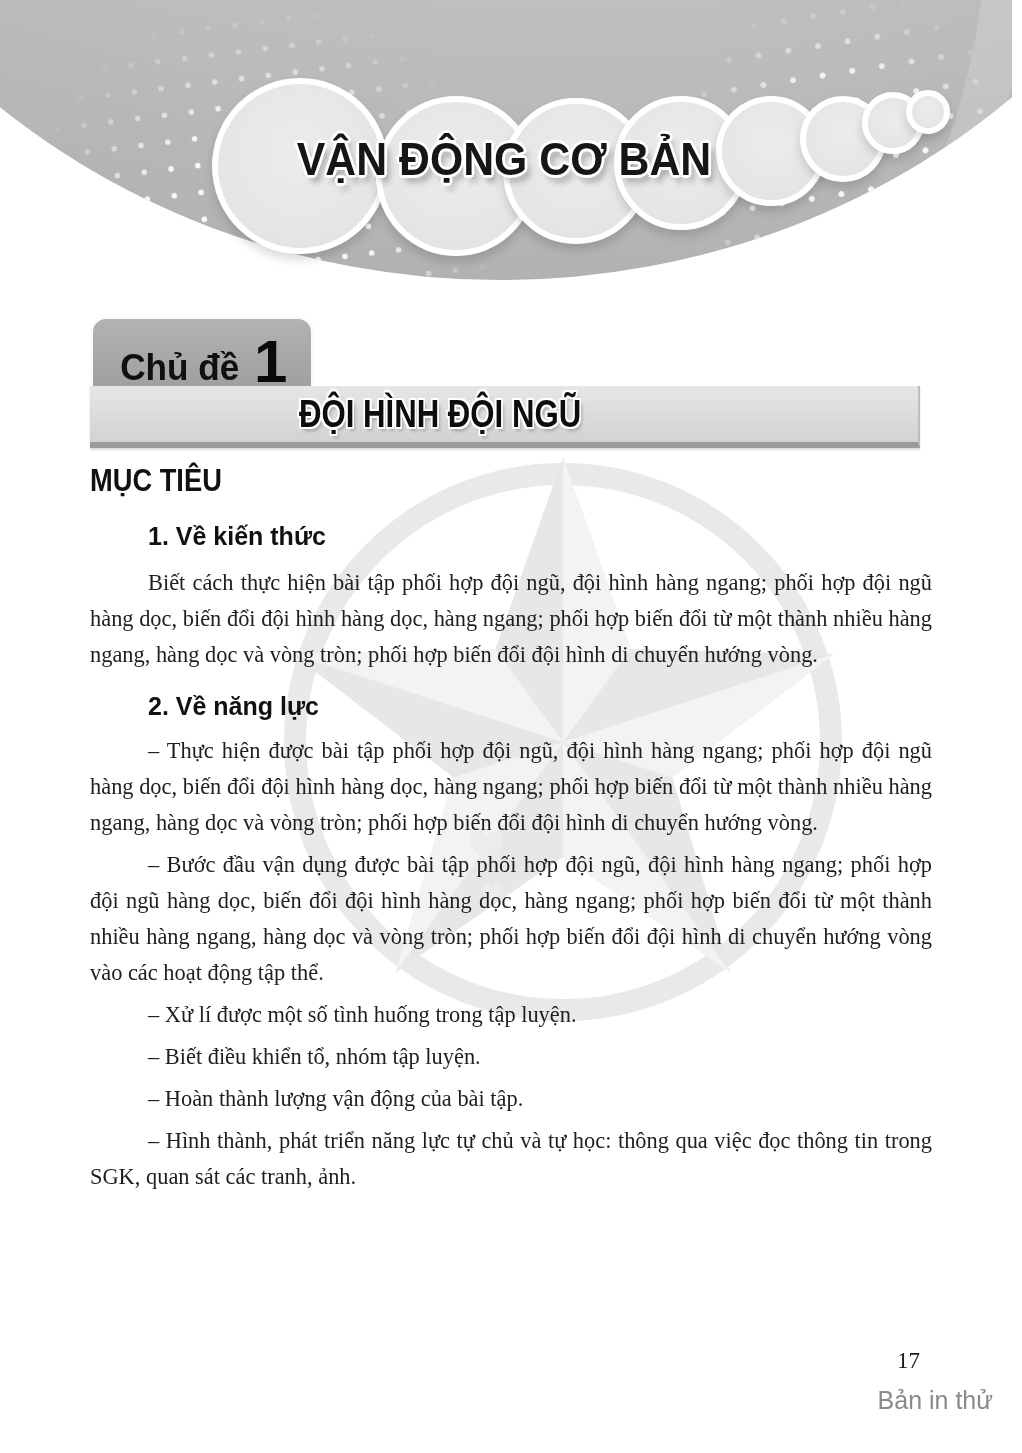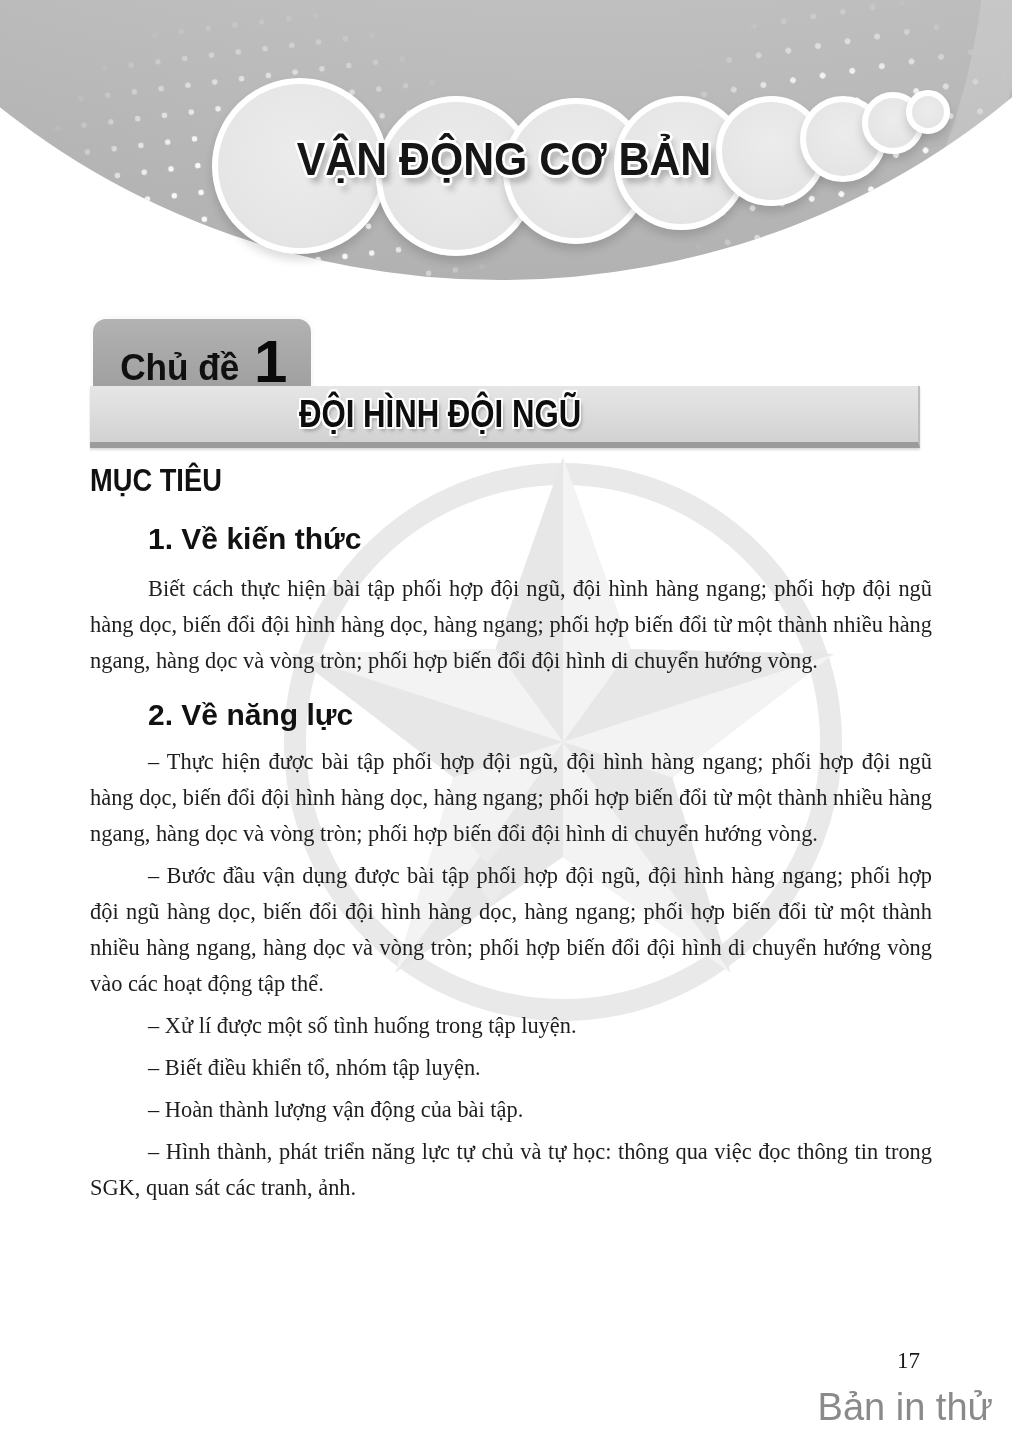--- a/index.html
+++ b/index.html
@@ -94,42 +94,42 @@
 
   
   .content{position:absolute; left:90px; top:464px; width:842px; z-index:1;}
   .objectives-heading{
     font-family:"Liberation Sans", sans-serif; font-weight:bold;
     font-size:31px; color:#111; line-height:1.1; white-space:nowrap;
     transform:scaleX(0.88); transform-origin:left; margin:0;
   }
   .sec-heading{
     font-family:"Liberation Sans", sans-serif; font-weight:bold;
-    font-size:30px; color:#111; line-height:1.15; margin:0;
+    font-size:25px; color:#111; line-height:1.15; margin:0;
     padding-left:58px;
   }
   .sec-heading.h1{margin-top:24px;}
   .sec-heading.h2{margin-top:19px;}
   .content p{
     margin:0; text-align:justify; text-indent:58px;
     font-size:22.4px; line-height:36px; color:#1e1e1e;
   }
   .content p.m14{margin-top:14px;}
   .content p.m12{margin-top:12px;}
   .content p.m6{margin-top:6px;}
   .content p.m4{margin-top:4px;}
 
   
   .page-number{
     position:absolute; right:102px; top:1348px;
     font-family:"Liberation Serif", serif; font-size:23px; color:#1a1a1a; z-index:1;
   }
   .print-note{
     position:absolute; right:29px; top:1386px;
-    font-family:"Liberation Sans", sans-serif; font-size:38px; color:#8a8a8a; z-index:1;
+    font-family:"Liberation Sans", sans-serif; font-size:25px; color:#8a8a8a; z-index:1;
   }
 </style>
 </head>
 <body>
 
 <div id="page">
 
   <svg class="watermark" viewBox="0 0 600 600" xmlns="http://www.w3.org/2000/svg" aria-hidden="true">
     <circle cx="295" cy="290" r="268" fill="none" stroke="#e9e9e9" stroke-width="22"></circle>
     <polygon fill="#e7e7e7" points="295,5 362.6,197 566,202 404.4,325.5 462.5,520.6 295,405 127.5,520.6 185.6,325.5 24,202 227.4,197"></polygon>

